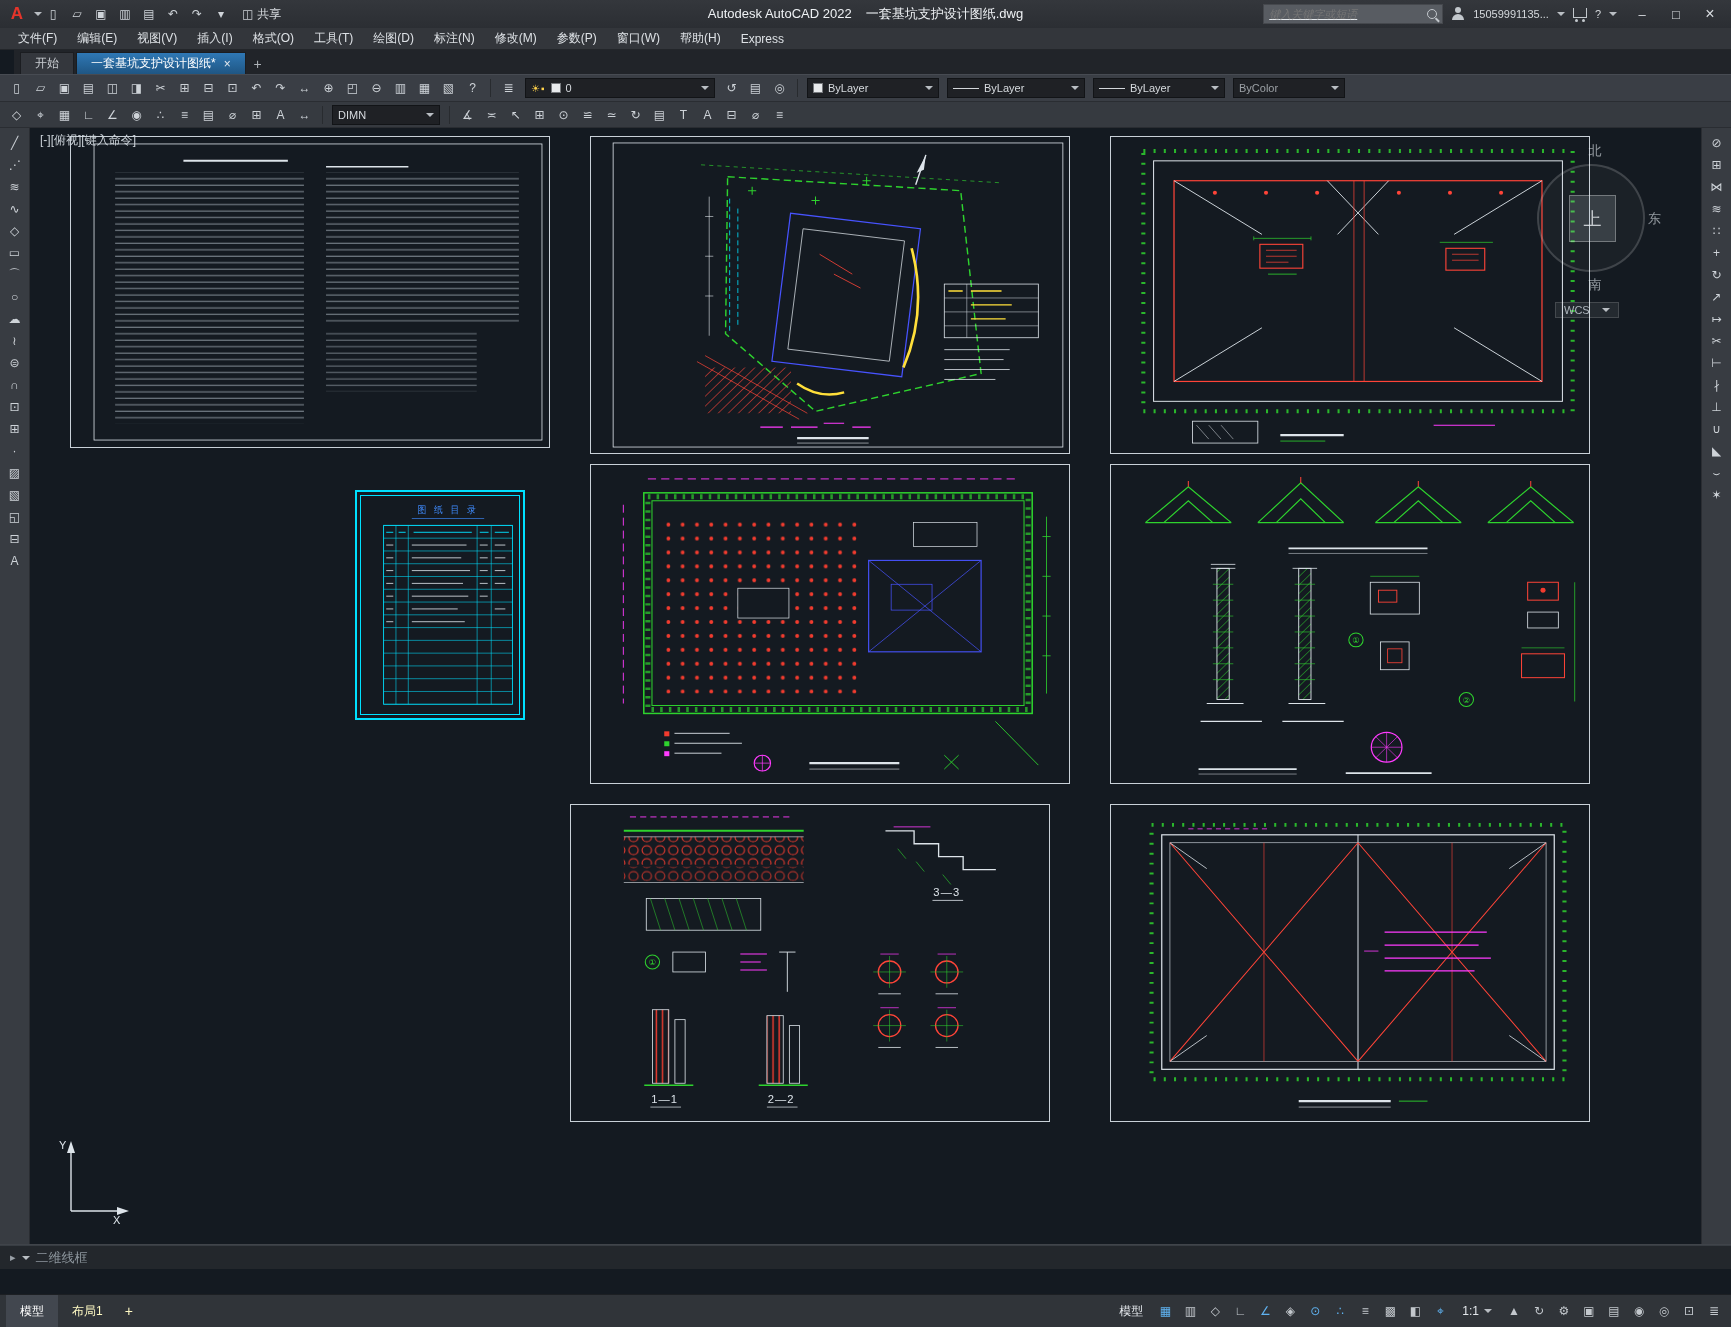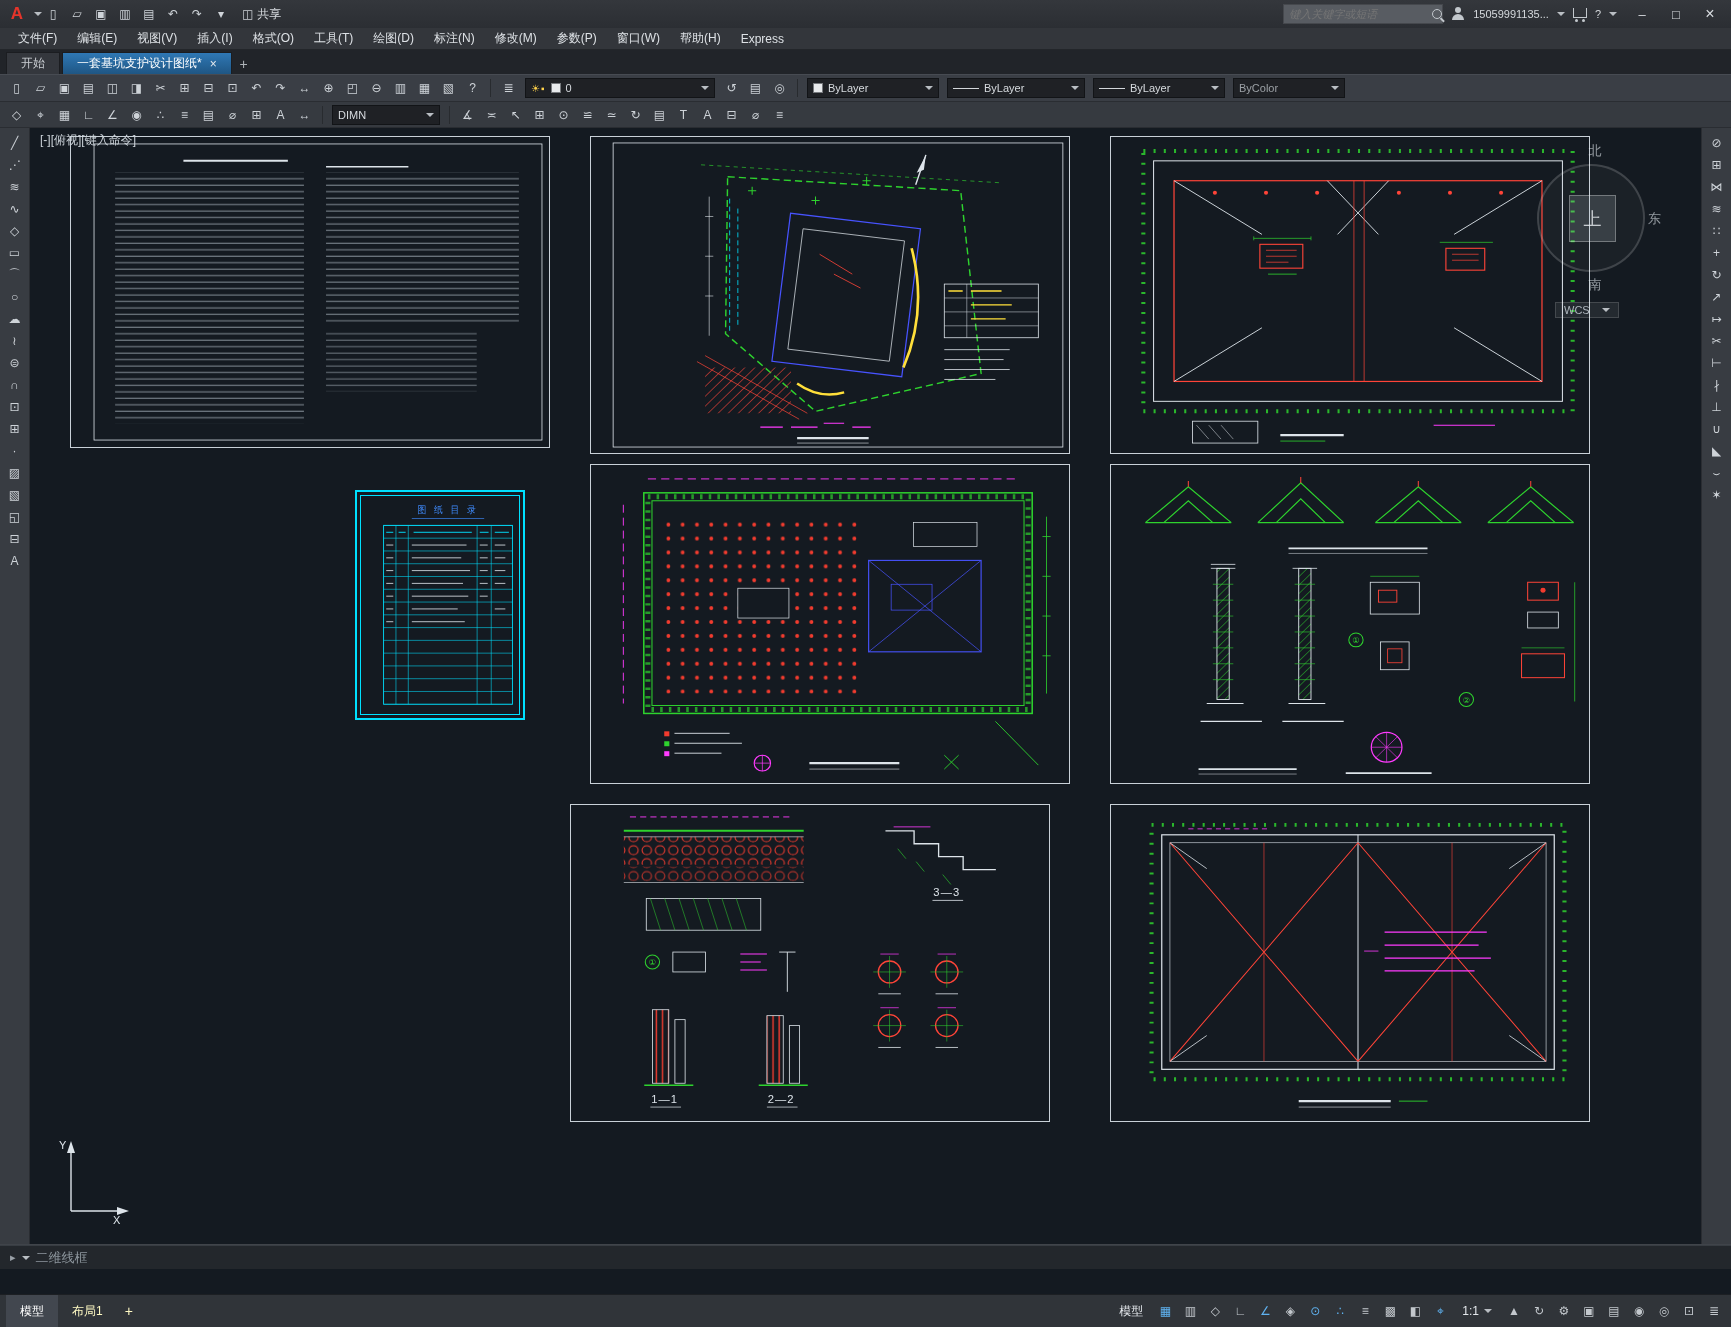--- a/index.html
+++ b/index.html
@@ -14,22 +14,22 @@
     color:#e5352b; font-weight:bold; font-size:17px; }
   .qat { display:flex; align-items:center; gap:2px; }
   .qat-icon { width:22px; height:22px; display:flex; align-items:center; justify-content:center;
     color:#cfd4d9; font-size:12px; }
   .share { display:flex; align-items:center; gap:4px; margin-left:10px; color:#d8dce0; }
   .share .ic { font-size:12px; color:#c9ced3; }
   .tb-title { position:absolute; left:0; right:0; text-align:center; pointer-events:none;
     font-size:13px; color:#eef1f4; }
   .tb-title .file { margin-left:14px; }
   .tb-right { margin-left:auto; display:flex; align-items:center; gap:8px; padding-right:4px; z-index:2; }
-  .search-box { width:160px; height:20px; background:#585c62; border:1px solid #45484d;
-    display:flex; align-items:center; padding:0 5px; }
+  .search-box { width:180px; height:20px; background:#585c62; border:1px solid #45484d;
+    display:flex; align-items:center; padding:0 5px;text-decoration:underline; }
   .search-box input { flex:1; background:transparent; border:none; outline:none; color:#c8ccd1;
     font-size:11px; font-style:italic; font-family:inherit; }
   .search-ico { width:10px; height:10px; border:1.5px solid #c3c8cd; border-radius:50%; position:relative; flex:0 0 auto; }
   .search-ico::after { content:""; position:absolute; width:5px; height:1.5px; background:#c3c8cd;
     transform:rotate(45deg); left:7px; top:9px; }
   .user-ico { width:14px; height:14px; position:relative; }
   .user-ico::before { content:""; position:absolute; left:4px; top:0; width:6px; height:6px;
     border-radius:50%; background:#c3c8cd; }
   .user-ico::after { content:""; position:absolute; left:1px; top:7px; width:12px; height:6px;
     border-radius:6px 6px 0 0; background:#c3c8cd; }
@@ -43,21 +43,21 @@
   .win-btn { width:34px; height:28px; display:flex; align-items:center; justify-content:center;
     color:#d8dce0; font-size:13px; }
   .win-btn.close { font-size:16px; }
 
   
   .menubar { height:22px; background:#33363b; display:flex; align-items:center; padding-left:8px;
     color:#dde1e5; font-size:12px; flex:0 0 auto; border-bottom:1px solid #23262a; }
   .menu-item { padding:0 10px; height:22px; display:flex; align-items:center; }
 
   
-  .tabrow { height:24px; background:#212429; display:flex; align-items:flex-end; padding-left:6px; flex:0 0 auto; }
+  .tabrow { height:24px; background:#212429; display:flex; align-items:flex-end; padding-left:6px; flex:0 0 auto;margin-left:14px; }
   .tab { height:22px; display:flex; align-items:center; padding:0 14px; font-size:12px; color:#c9cdd2;
     background:#34373d; margin-right:2px; border:1px solid #1b1d21; border-bottom:none; }
   .tab.active { background:linear-gradient(#2f78b5,#1f5684); color:#fff; gap:8px; }
   .tab .close { font-size:12px; color:#e6eaee; }
   .tab-add { width:20px; height:20px; display:flex; align-items:center; justify-content:center;
     color:#aeb3b8; font-size:14px; }
 
   
   .toolbar { background:#3a3e45; display:flex; align-items:center; gap:2px; padding:0 5px;
     flex:0 0 auto; border-bottom:1px solid #2a2d32; }
@@ -156,20 +156,23 @@
         <span class="qat-icon">▣</span>
         <span class="qat-icon">▥</span>
         <span class="qat-icon">▤</span>
         <span class="qat-icon">↶</span>
         <span class="qat-icon">↷</span>
         <span class="qat-icon">▾</span>
       </div>
     <div class="share">
       <span class="ic">◫</span>
       <span>共享</span>
+    </div>
+    <div class="tb-title">
+      <span>Autodesk AutoCAD 2022</span><span class="file">一套基坑支护设计图纸.dwg</span>
     </div>
     <div class="tb-right">
       <div class="search-box">
         <input placeholder="键入关键字或短语" style="">
         <span class="search-ico"></span>
       </div>
       <div class="acct">
         <span class="user-ico"></span>
         <span>15059991135...</span>
         <span class="caret"></span>

